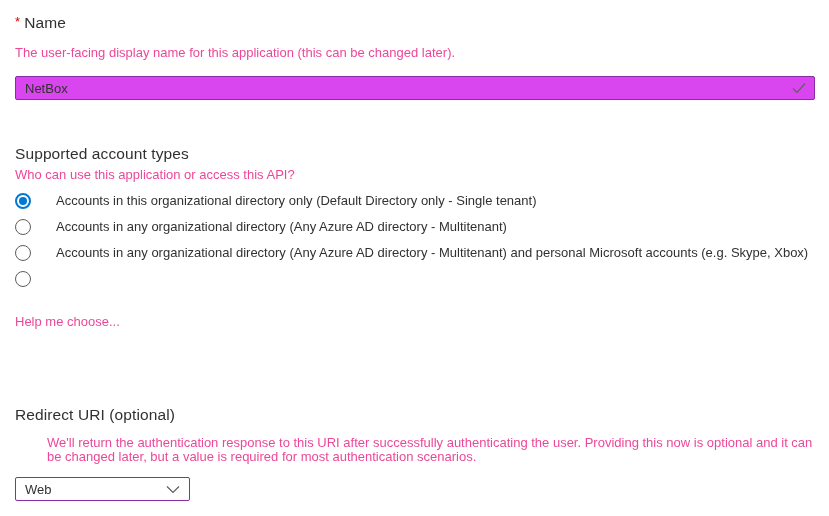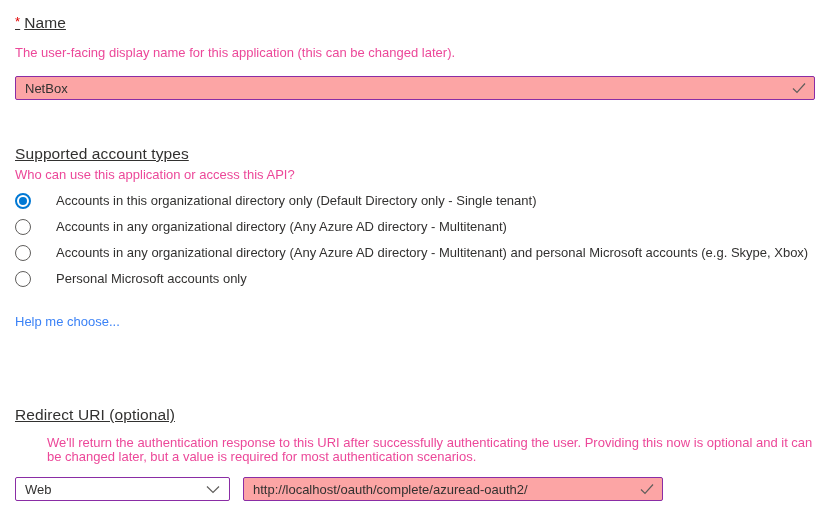--- a/index.html
+++ b/index.html
@@ -6,35 +6,35 @@
   html, body { background: #ffffff; }
   body {
     width: 829px; height: 516px; overflow: hidden;
     font-family: "Liberation Sans", sans-serif;
     font-size: 13px; color: #323130;
   }
   .page { padding: 10px 14px 0 15px; }
 
   .section-title {
     font-size: 15.5px; font-weight: 400; color: #323130;
-    line-height: 20px; letter-spacing: .1px; text-decoration: underline;
+    line-height: 20px; letter-spacing: .1px;
   }
   .required-marker { color: #e00000; margin-right: 4px; font-size: 13px; vertical-align: 2px; }
   .desc { font-size: 13px; line-height: 15px; color: #ec4899; }
 
   .name-title { margin-top: 2px; }
   .name-desc { margin-top: 12px; }
 
   .input-wrap { position: relative; margin-top: 16px; width: 800px; }
   .text-input {
     width: 100%; height: 24px;
     border: 1.5px solid #8a2da5; border-radius: 2px;
     padding: 0 30px 0 9px;
     font-family: "Liberation Sans", sans-serif;
-    font-size: 13px; color: #323130; background: #fca5a5;
+    font-size: 13px; color: #323130; background: #d946ef;
     outline: none; display: block;
   }
   .input-check {
     position: absolute; right: 9px; top: 50%; transform: translateY(-50%);
     width: 14px; height: 12px; pointer-events: none;
   }
 
   .account-title { margin-top: 44px; }
   .account-question { margin-top: 3px; }
 
@@ -48,29 +48,29 @@
   .radio-row.checked .radio-circle { border: 2px solid #0078d4; }
   .radio-row.checked .radio-circle::after {
     content: ""; position: absolute; left: 50%; top: 50%;
     transform: translate(-50%, -50%);
     width: 8px; height: 8px; border-radius: 50%; background: #0078d4;
   }
   .radio-label { font-size: 13px; color: #323130; line-height: 16px; white-space: nowrap; }
 
   .help-link {
     display: inline-block; margin-top: 22px;
-    color: #3b82f6; font-size: 13px; text-decoration: none; cursor: pointer;
+    color: #ec4899; font-size: 13px; text-decoration: none; cursor: pointer;
   }
 
   .redirect-title { margin-top: 76px; }
   .redirect-desc { margin-top: 11px; line-height: 14px; max-width: 801px; margin-left: 32px; }
 
   .redirect-row { margin-top: 13px; display: flex; align-items: center; }
   .platform-select {
-    width: 215px; height: 24px;
+    width: 175px; height: 24px;
     border: 1.5px solid #8a2da5; border-radius: 2px; background: #fff;
     display: flex; align-items: center; justify-content: space-between;
     padding: 0 9px 0 9px; cursor: pointer;
   }
   .platform-select .chevron { width: 14px; height: 9px; flex: 0 0 auto; }
   .uri-wrap { position: relative; width: 420px; margin-left: 13px; }
 </style>
 </head>
 <body>
 
@@ -101,39 +101,32 @@
     <li class="radio-row">
       <span class="radio-circle"></span>
       <span class="radio-label">Accounts in any organizational directory (Any Azure AD directory - Multitenant)</span>
     </li>
     <li class="radio-row">
       <span class="radio-circle"></span>
       <span class="radio-label">Accounts in any organizational directory (Any Azure AD directory - Multitenant) and personal Microsoft accounts (e.g. Skype, Xbox)</span>
     </li>
     <li class="radio-row">
       <span class="radio-circle"></span>
-      <span class="radio-label">Personal Microsoft accounts only</span>
     </li>
   </ul>
 
   <a class="help-link" href="#">Help me choose...</a>
 
   
   <div class="section-title redirect-title">Redirect URI (optional)</div>
 
   <div class="desc redirect-desc">We'll return the authentication response to this URI after successfully authenticating the user. Providing this now is optional and it can be changed later, but a value is required for most authentication scenarios.</div>
 
   <div class="redirect-row">
     <div class="platform-select">
       <span>Web</span>
       <svg class="chevron" viewBox="0 0 14 9">
           <polyline points="1,1.5 7,7.5 13,1.5" fill="none" stroke="#605e5c" stroke-width="1.2"></polyline>
         </svg>
     </div>
-    <div class="uri-wrap">
-      <input type="text" class="text-input" value="http://localhost/oauth/complete/azuread-oauth2/" style="">
-      <svg class="input-check" viewBox="0 0 14 12">
-          <polyline points="1,6.5 5,10.5 13,1.5" fill="none" stroke="#605e5c" stroke-width="1.2"></polyline>
-        </svg>
-    </div>
   </div>
 
 </div>
 
 </body></html>

